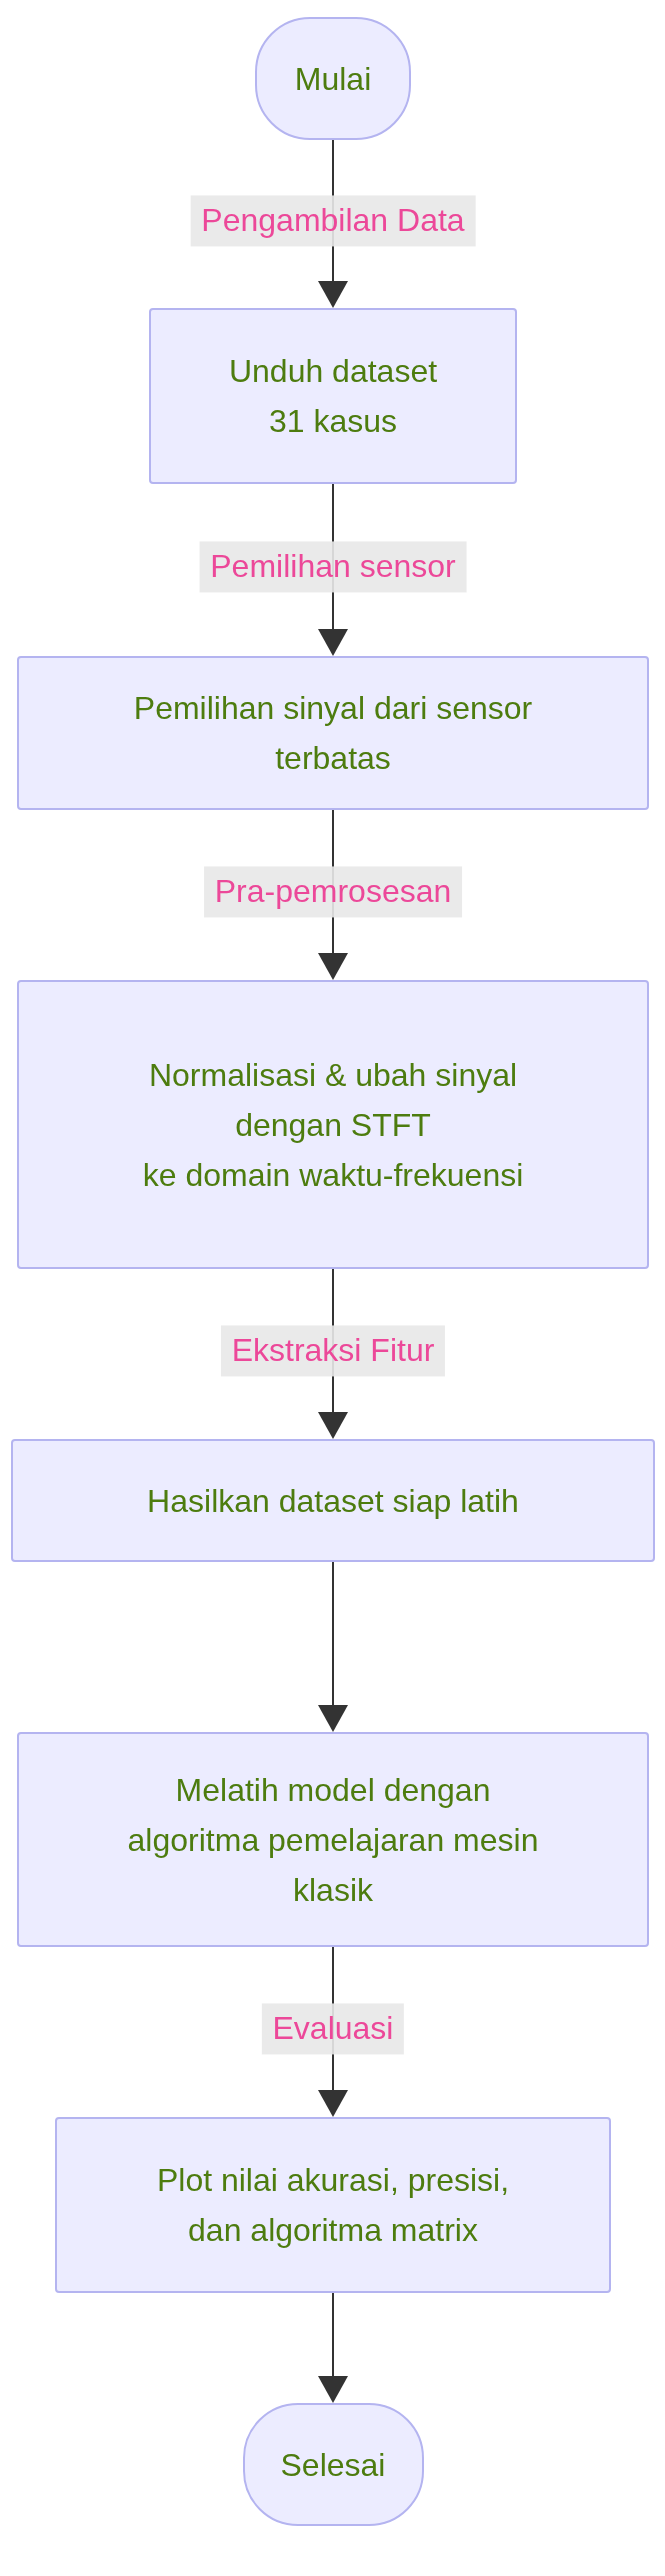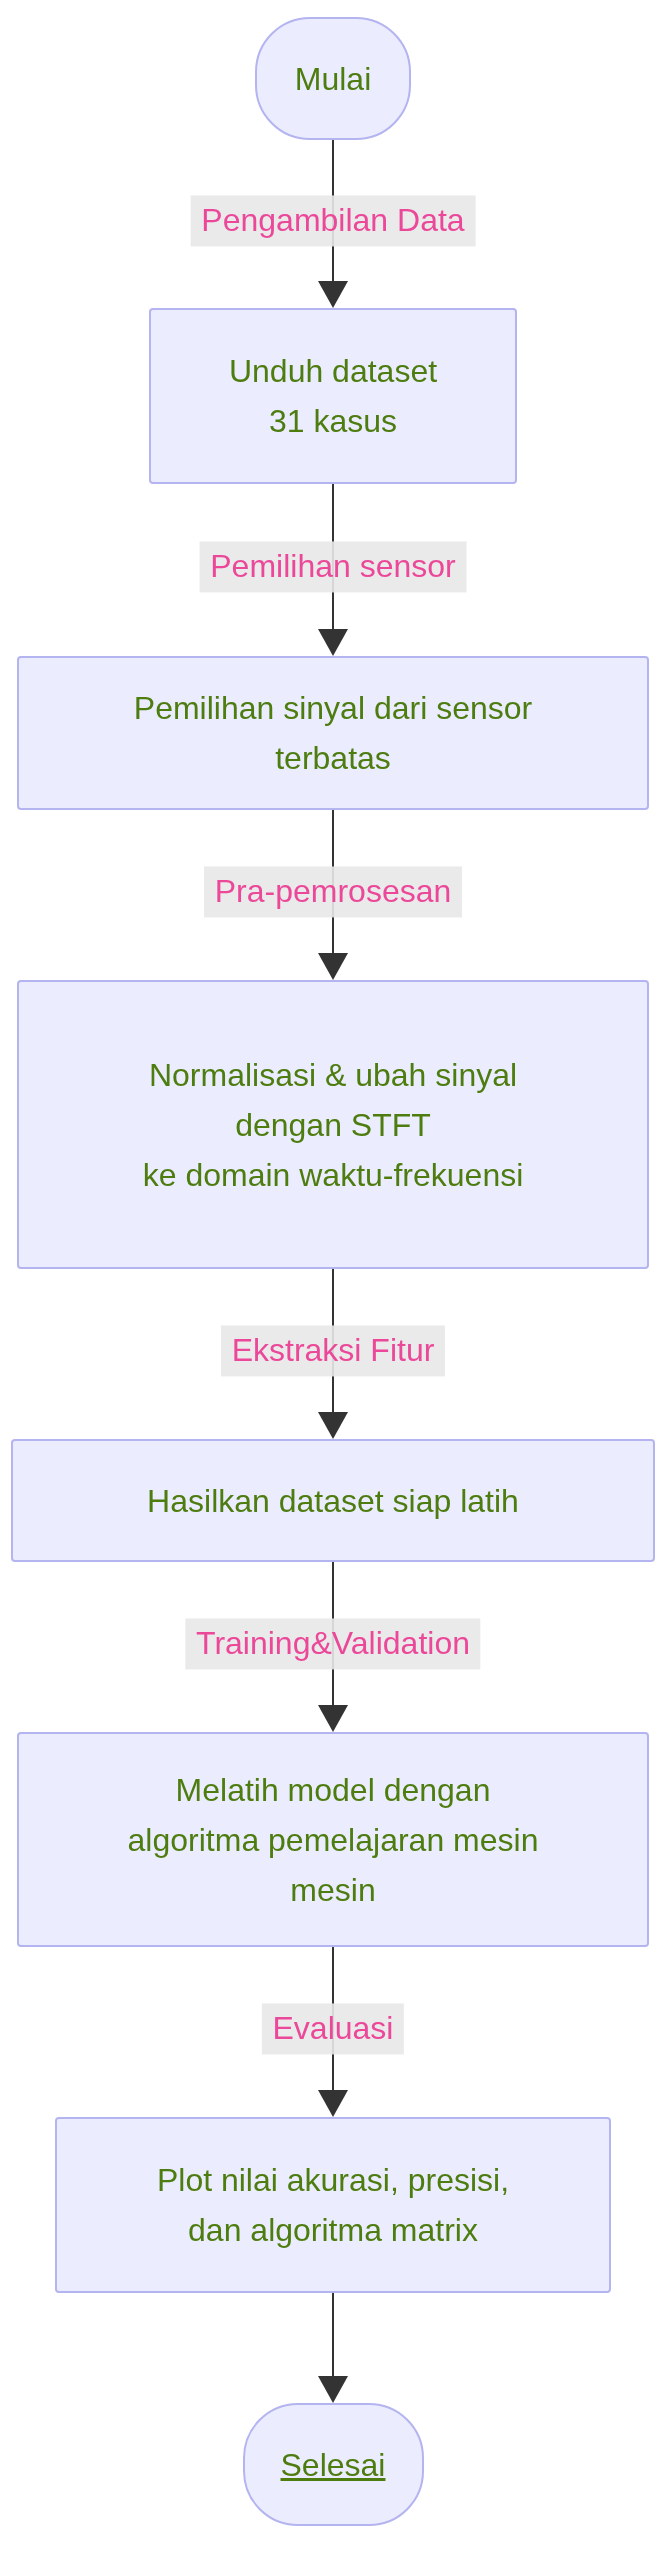--- a/index.html
+++ b/index.html
@@ -85,21 +85,21 @@
     z-index: 2;
   }
   
   .n-start   { width: 156px; height: 123px; }
   .n-unduh   { width: 368px; height: 176px; }
   .n-sensor  { width: 632px; height: 154px; }
   .n-prep    { width: 632px; height: 289px; }
   .n-dataset { width: 644px; height: 123px; }
   .n-train   { width: 632px; height: 215px; }
   .n-plot    { width: 556px; height: 176px; }
-  .n-end     { width: 181px; height: 123px; text-decoration: underline; }
+  .n-end     { width: 181px; height: 123px; }
   
   .g1 { height: 168px; }
   .g2 { height: 172px; }
   .g3 { height: 170px; }
   .g4 { height: 170px; }
   .g5 { height: 170px; }
   .g6 { height: 170px; }
   .g7 { height: 110px; }
 </style>
 </head>
@@ -151,28 +151,27 @@
       <div class="edge-label">Ekstraksi Fitur</div>
       <div class="arrowhead"></div>
     </div>
 
     <div class="node rect n-dataset">
       <span class="line">Hasilkan dataset siap latih</span>
     </div>
 
     <div class="gap g5">
       <div class="edge-line"></div>
-      <div class="edge-label">Training&amp;Validation</div>
       <div class="arrowhead"></div>
     </div>
 
     <div class="node rect n-train">
       <span class="line">Melatih model dengan</span>
       <span class="line">algoritma pemelajaran mesin</span>
-      <span class="line">mesin</span>
+      <span class="line">klasik</span>
     </div>
 
     <div class="gap g6">
       <div class="edge-line"></div>
       <div class="edge-label">Evaluasi</div>
       <div class="arrowhead"></div>
     </div>
 
     <div class="node rect n-plot">
       <span class="line">Plot nilai akurasi, presisi,</span>

